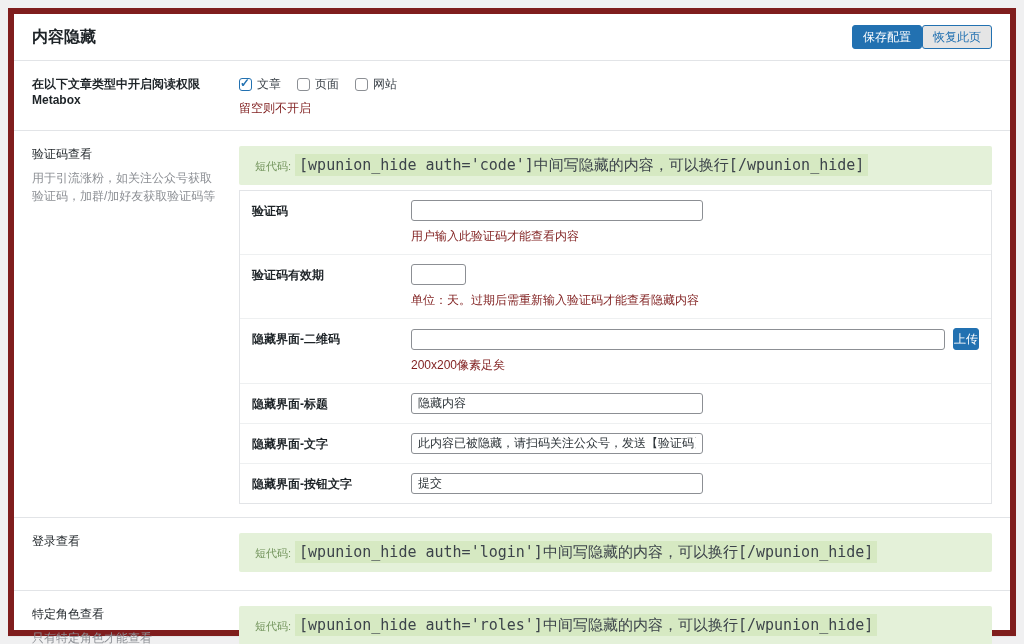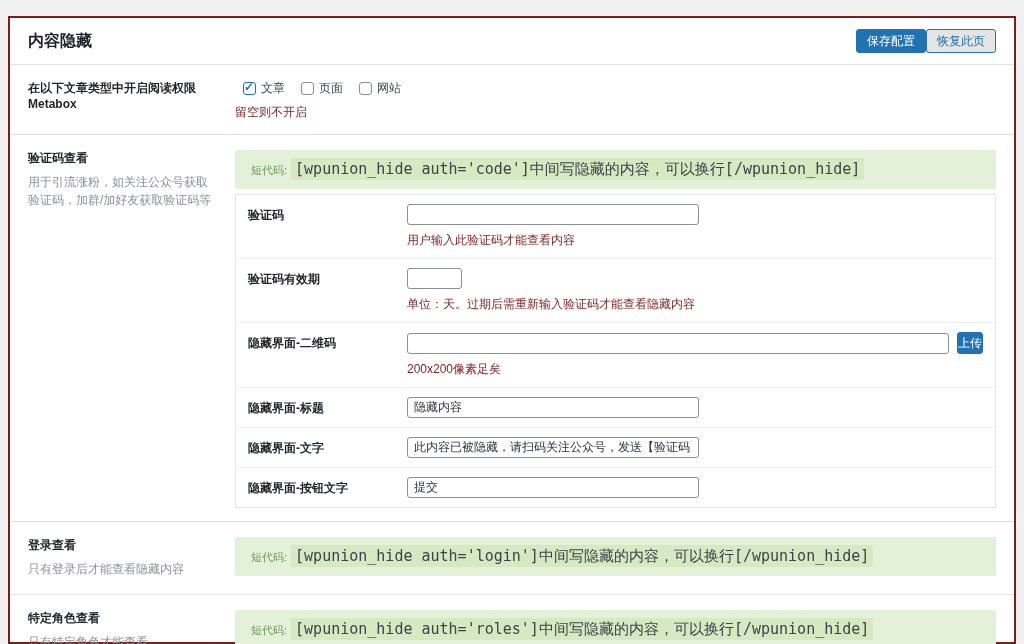--- a/index.html
+++ b/index.html
@@ -4,42 +4,42 @@
 <style>
   * { margin:0; padding:0; box-sizing:border-box; }
   html,body { width:1024px; height:644px; overflow:hidden; }
   body {
     background:#f0f0f1;
     font-family:"Liberation Sans","DejaVu Sans",sans-serif;
     font-size:12px;
     color:#3c434a;
   }
   .card {
-    position:absolute; left:8px; top:16px; width:1008px; height:628px;
-    background:#fff; border:2px solid #7f1d1d;
+    position:absolute; left:8px; top:8px; width:1008px; height:628px;
+    background:#fff; border:6px solid #7f1d1d;
     box-shadow:0 1px 1px rgba(0,0,0,.04);
     display:flex; flex-direction:column;
   }
   
   .hdr {
     height:47px; padding:0 18px; flex:none;
     display:flex; align-items:center; justify-content:space-between;
     border-bottom:1px solid #e2e4e7;
   }
   .hdr-title { font-size:16px; font-weight:bold; color:#1d2327; }
   .hdr-btns { display:flex; }
   .btn { font-size:12px; line-height:1; padding:5px 10px; border-radius:3px; cursor:pointer; font-family:inherit; }
   .btn-primary { background:#2271b1; border:1px solid #2271b1; color:#fff; }
   .btn-secondary { background:#e5e5e5; border:1px solid #2271b1; color:#2271b1; }
   
   .section { display:flex; padding:15px 18px 13px 18px; border-bottom:1px solid #e2e4e7; flex:none; }
   .section:last-child { border-bottom:none; }
   .sec-left { width:207px; flex:none; padding-right:16px; }
   .sec-right { flex:1; min-width:0; }
-  .sec-title { font-weight:bold; color:#1d2327; font-size:12px; }
+  .sec-title { font-weight:normal; color:#1d2327; font-size:12px; }
   .sec-desc { color:#8c8f94; margin-top:6px; line-height:1.5; }
   .row-label { font-weight:bold; color:#1d2327; }
   .hint { color:#7f1d1d; margin-top:7px; }
   
   .shortcode-box {
     background:#e4f1d9; border-radius:2px;
     padding:10px 16px; margin-bottom:5px;
     color:#71935a; font-size:11px;
     white-space:nowrap; overflow:hidden;
   }
@@ -57,21 +57,21 @@
   .txt {
     border:1px solid #8c8f94; border-radius:3px; background:#fff;
     height:21px; padding:0 6px; font-size:12px; color:#2c3338;
     font-family:inherit; width:292px;
   }
   .txt-small { width:55px; }
   .qr-line { display:flex; align-items:center; }
   .txt-grow { flex:1; width:auto; margin-right:8px; }
   .btn-upload { background:#2271b1; border:1px solid #2271b1; color:#fff; border-radius:3px; font-size:12px; padding:4px 0; line-height:1; cursor:pointer; font-family:inherit; flex:none; }
   
-  .cb-group { display:flex; align-items:center; flex-wrap:wrap;margin-left:8px; }
+  .cb-group { display:flex; align-items:center; flex-wrap:wrap; }
   .cb-item { display:flex; align-items:center; margin-right:16px; }
   .cb {
     appearance:none; -webkit-appearance:none;
     width:13px; height:13px; border:1px solid #8c8f94; border-radius:3px;
     background:#fff; cursor:pointer; position:relative; flex:none;
   }
   .cb:checked { border-color:#2271b1; }
   .cb:checked::after {
     content:"✓"; position:absolute; left:0px; top:-3px;
     color:#2271b1; font-size:12px; font-weight:bold;
@@ -172,21 +172,20 @@
           </div>
         </div>
 
       </div>
     </div>
   </div>
 
   <div class="section">
     <div class="sec-left">
       <div class="sec-title">登录查看</div>
-      <div class="sec-desc">只有登录后才能查看隐藏内容</div>
     </div>
     <div class="sec-right">
       <div class="shortcode-box"><span>短代码:</span><code>[wpunion_hide auth='login']中间写隐藏的内容，可以换行[/wpunion_hide]</code></div>
     </div>
   </div>
 
   <div class="section">
     <div class="sec-left">
       <div class="sec-title">特定角色查看</div>
       <div class="sec-desc">只有特定角色才能查看</div>

